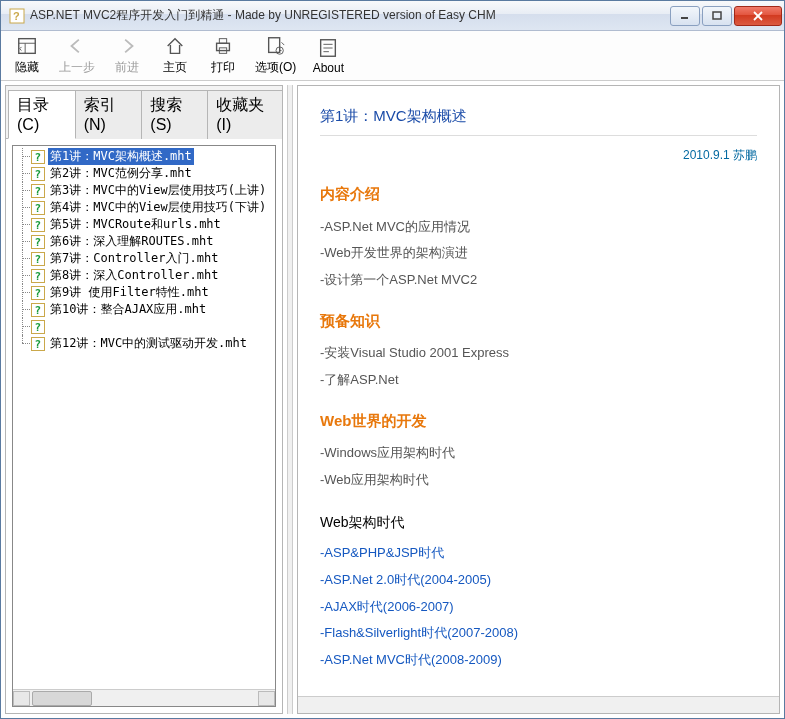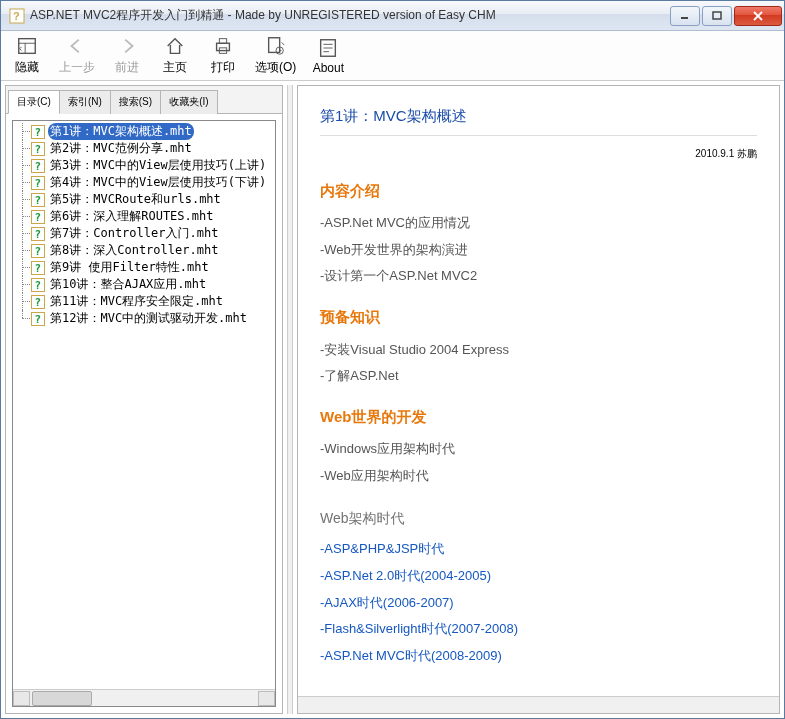--- a/index.html
+++ b/index.html
@@ -96,21 +96,21 @@
 }
 .tabs-row {
   display: flex;
   background: #f3f3f3;
   border-bottom: 1px solid #b5b5b5;
   padding-top: 3px;
   padding-left: 2px;
 }
 .tab {
   padding: 4px 8px;
-  font-size: 10px;
+  font-size: 16px;
   border: 1px solid #b5b5b5;
   border-bottom: none;
   margin-right: -1px;
   background: #ececec;
   position: relative;
   top: 1px;
 }
 .tab.active {
   background: #fff;
   border-bottom: 1px solid #fff;
@@ -155,21 +155,21 @@
   left: 5px; top:0; bottom:0;
   border-left: 1px dotted #888;
 }
 .tree-row .dotted::after {
   content:"";
   position:absolute;
   left:5px; top:8px; width:8px;
   border-top: 1px dotted #888;
 }
 .tree-row.last .dotted::before { bottom: 9px; }
-.tree-label { padding: 0 2px; border-radius: 8px; }
+.tree-label { padding: 0 2px; }
 .tree-row.selected .tree-label {
   background: #3169c6;
   color: #fff;
 }
 .hscroll {
   height: 17px;
   background: #f0f0f0;
   border-top: 1px solid #ccc;
   display:flex;
   align-items:center;
@@ -199,31 +199,31 @@
   color: #555;
   line-height: 1.9;
 }
 .doc h1 {
   font-size: 15px;
   color: #1a4ba8;
   font-weight: normal;
   margin: 0 0 4px 0;
 }
 .doc .hr { border-bottom: 1px solid #ddd; margin: 4px 0 8px 0; }
-.doc .dateline { text-align: right; color: #000000; font-size: 10px; margin-bottom: 14px; }
+.doc .dateline { text-align: right; color: #0369a1; font-size: 12px; margin-bottom: 14px; }
 .doc h2 {
   font-size: 15px;
   color: #e8780c;
   font-weight: bold;
   margin: 14px 0 6px 0;
 }
 .doc .item { margin: 2px 0; }
 .doc h3 {
   font-size: 14px;
-  color: #737373;
+  color: #000000;
   font-weight: normal;
   margin: 16px 0 6px 0;
 }
 .doc .link { color: #1558c0; margin: 2px 0; }
 .right-hscroll {
   height: 17px;
   background: #f0f0f0;
   border-top: 1px solid #ccc;
   display:flex; align-items:center;
 }
@@ -443,21 +443,20 @@
               <span class="tree-label">第10讲：整合AJAX应用.mht</span>
             </div>
             <div class="tree-row">
               <span class="dotted"></span>
               <span class="q-icon">
                 <svg width="14" height="14" viewBox="0 0 14 14">
                   <rect x="0.5" y="0.5" width="13" height="13" fill="#fff" stroke="#caa84a"></rect>
                   <text x="3.5" y="11" font-size="11" fill="#1a9a3a" font-weight="bold">?</text>
                 </svg>
               </span>
-              <span class="tree-label">第11讲：MVC程序安全限定.mht</span>
             </div>
             <div class="tree-row last">
               <span class="dotted"></span>
               <span class="q-icon">
                 <svg width="14" height="14" viewBox="0 0 14 14">
                   <rect x="0.5" y="0.5" width="13" height="13" fill="#fff" stroke="#caa84a"></rect>
                   <text x="3.5" y="11" font-size="11" fill="#1a9a3a" font-weight="bold">?</text>
                 </svg>
               </span>
               <span class="tree-label">第12讲：MVC中的测试驱动开发.mht</span>
@@ -478,21 +477,21 @@
       <div class="doc">
         <h1>第1讲：MVC架构概述</h1>
         <div class="hr"></div>
         <div class="dateline">2010.9.1 苏鹏</div>
         <div id="sections">
             <h2>内容介绍</h2>
             <div class="item">-ASP.Net MVC的应用情况</div>
             <div class="item">-Web开发世界的架构演进</div>
             <div class="item">-设计第一个ASP.Net MVC2</div>
             <h2>预备知识</h2>
-            <div class="item">-安装Visual Studio 2004 Express</div>
+            <div class="item">-安装Visual Studio 2001 Express</div>
             <div class="item">-了解ASP.Net</div>
             <h2>Web世界的开发</h2>
             <div class="item">-Windows应用架构时代</div>
             <div class="item">-Web应用架构时代</div>
           </div>
         <h3>Web架构时代</h3>
         <div id="sublinks">
             <div class="link">-ASP&amp;PHP&amp;JSP时代</div>
             <div class="link">-ASP.Net 2.0时代(2004-2005)</div>
             <div class="link">-AJAX时代(2006-2007)</div>

